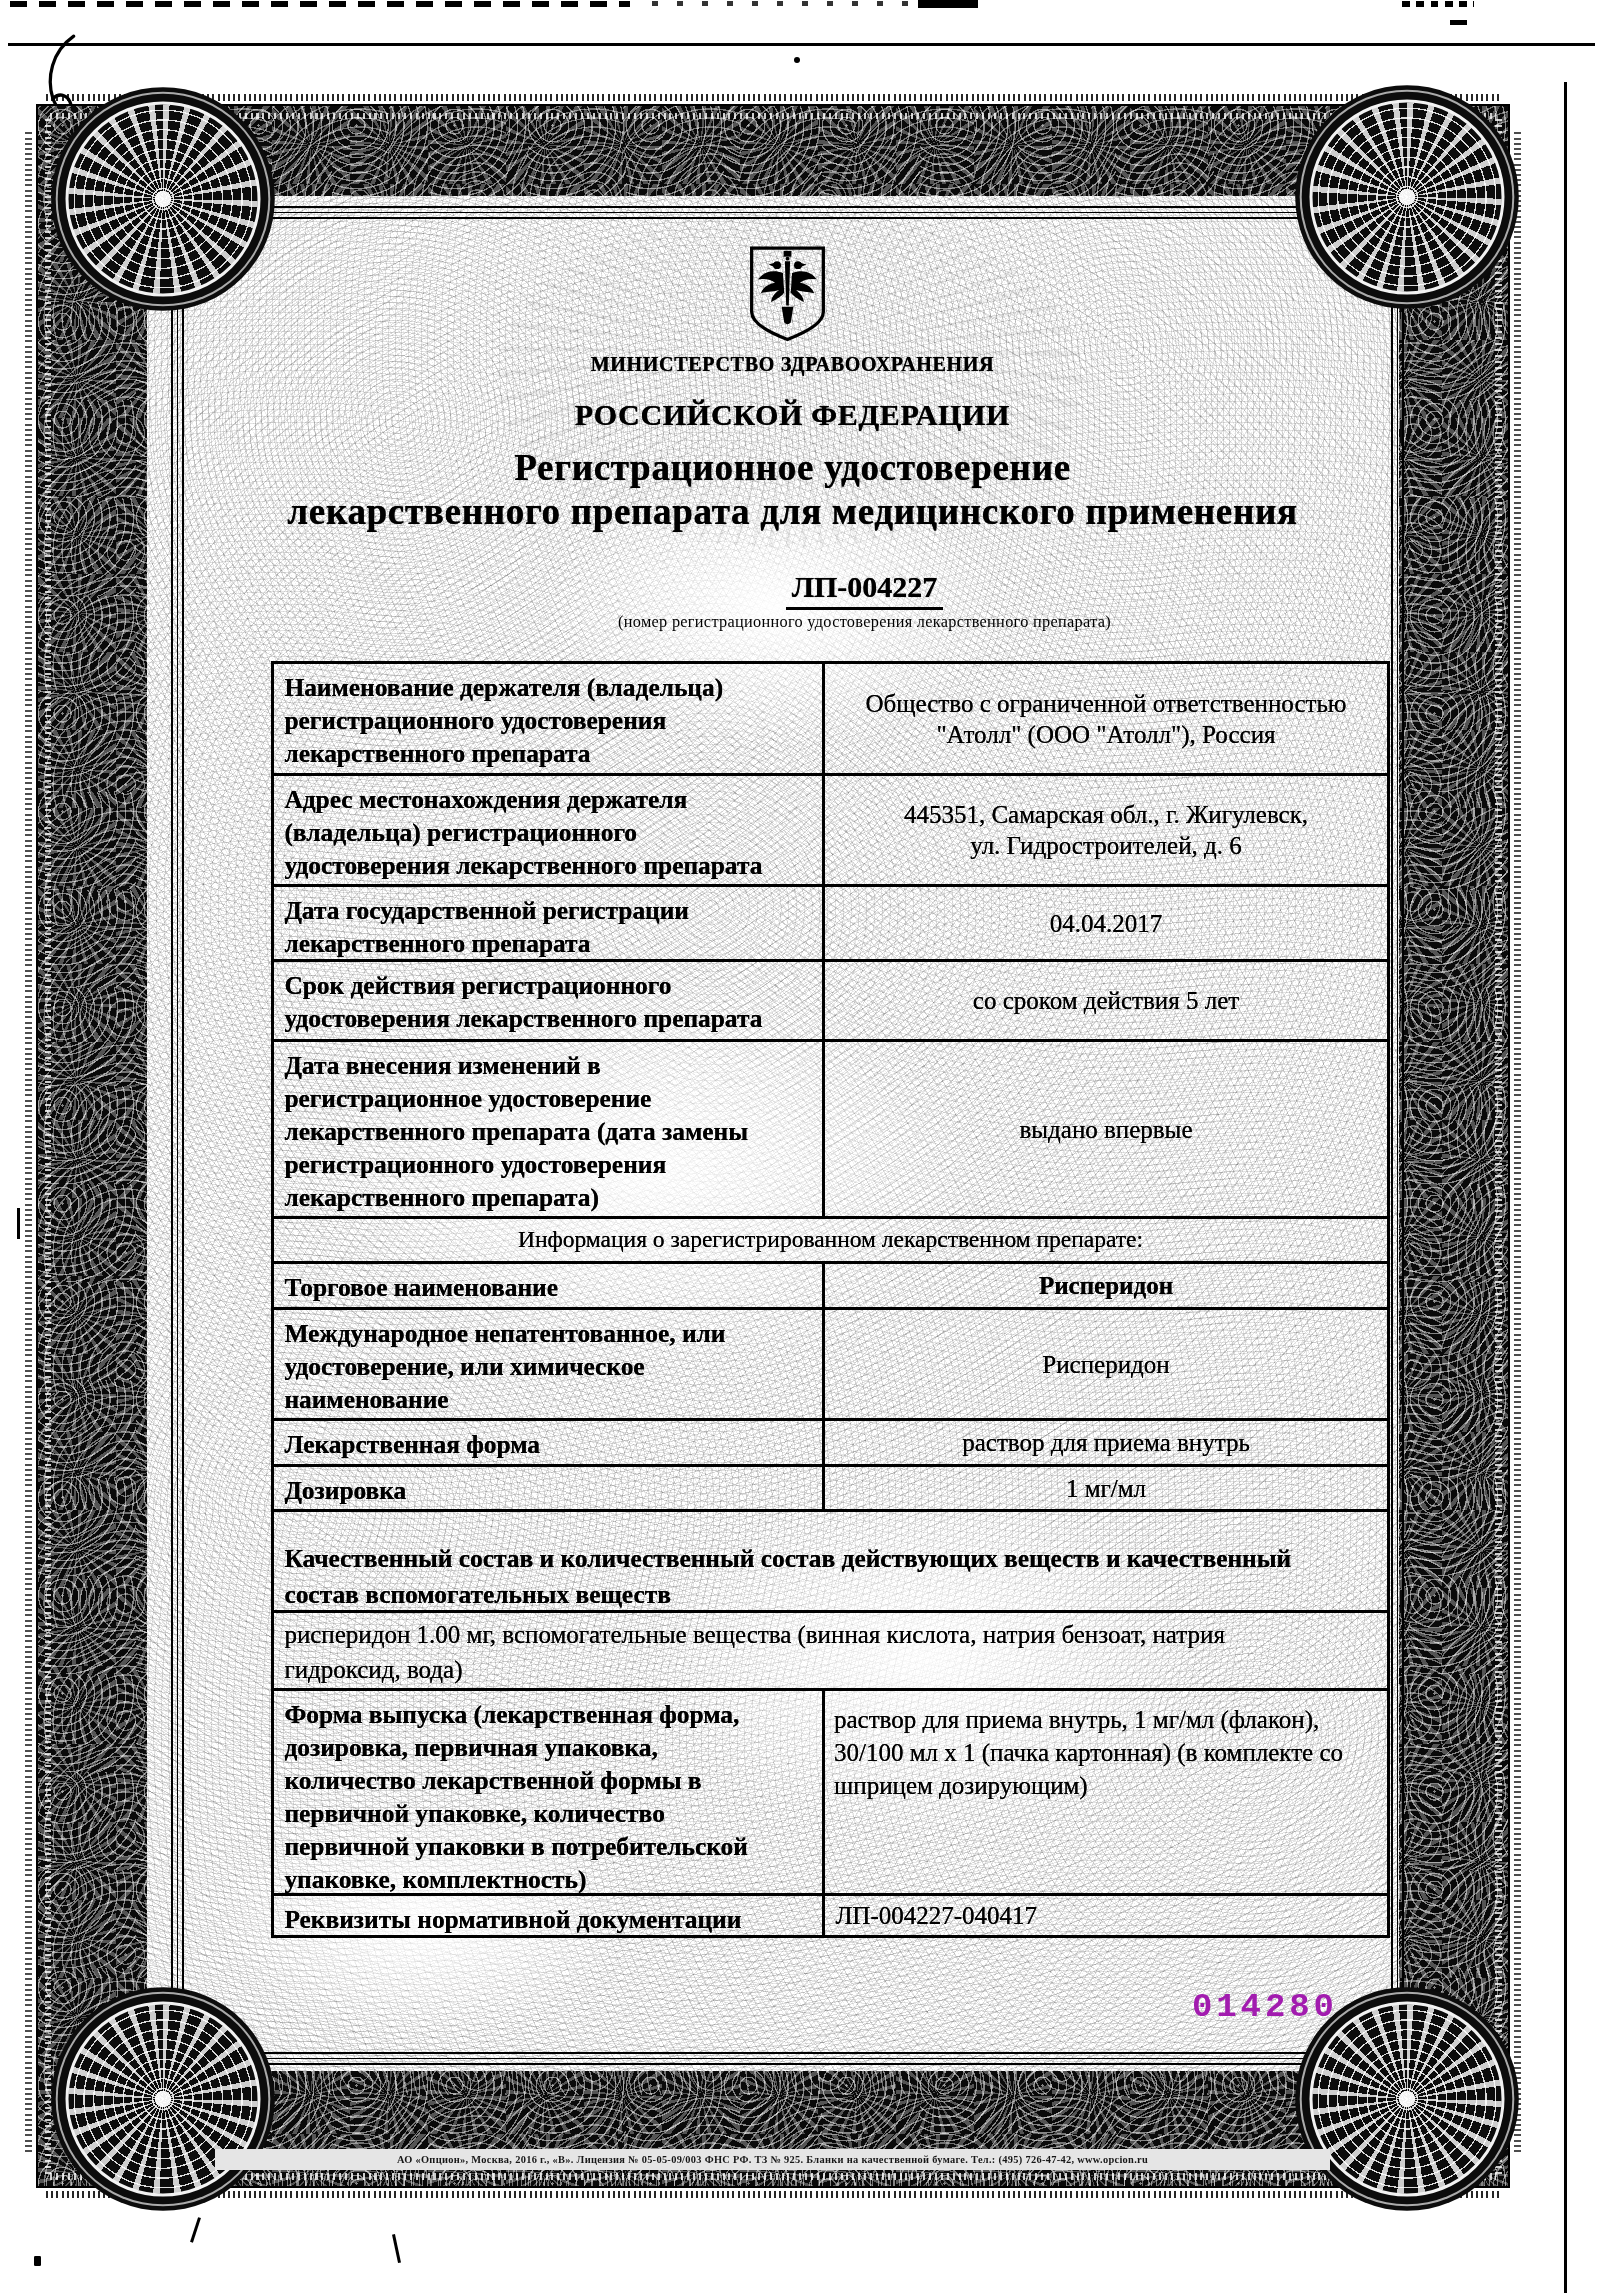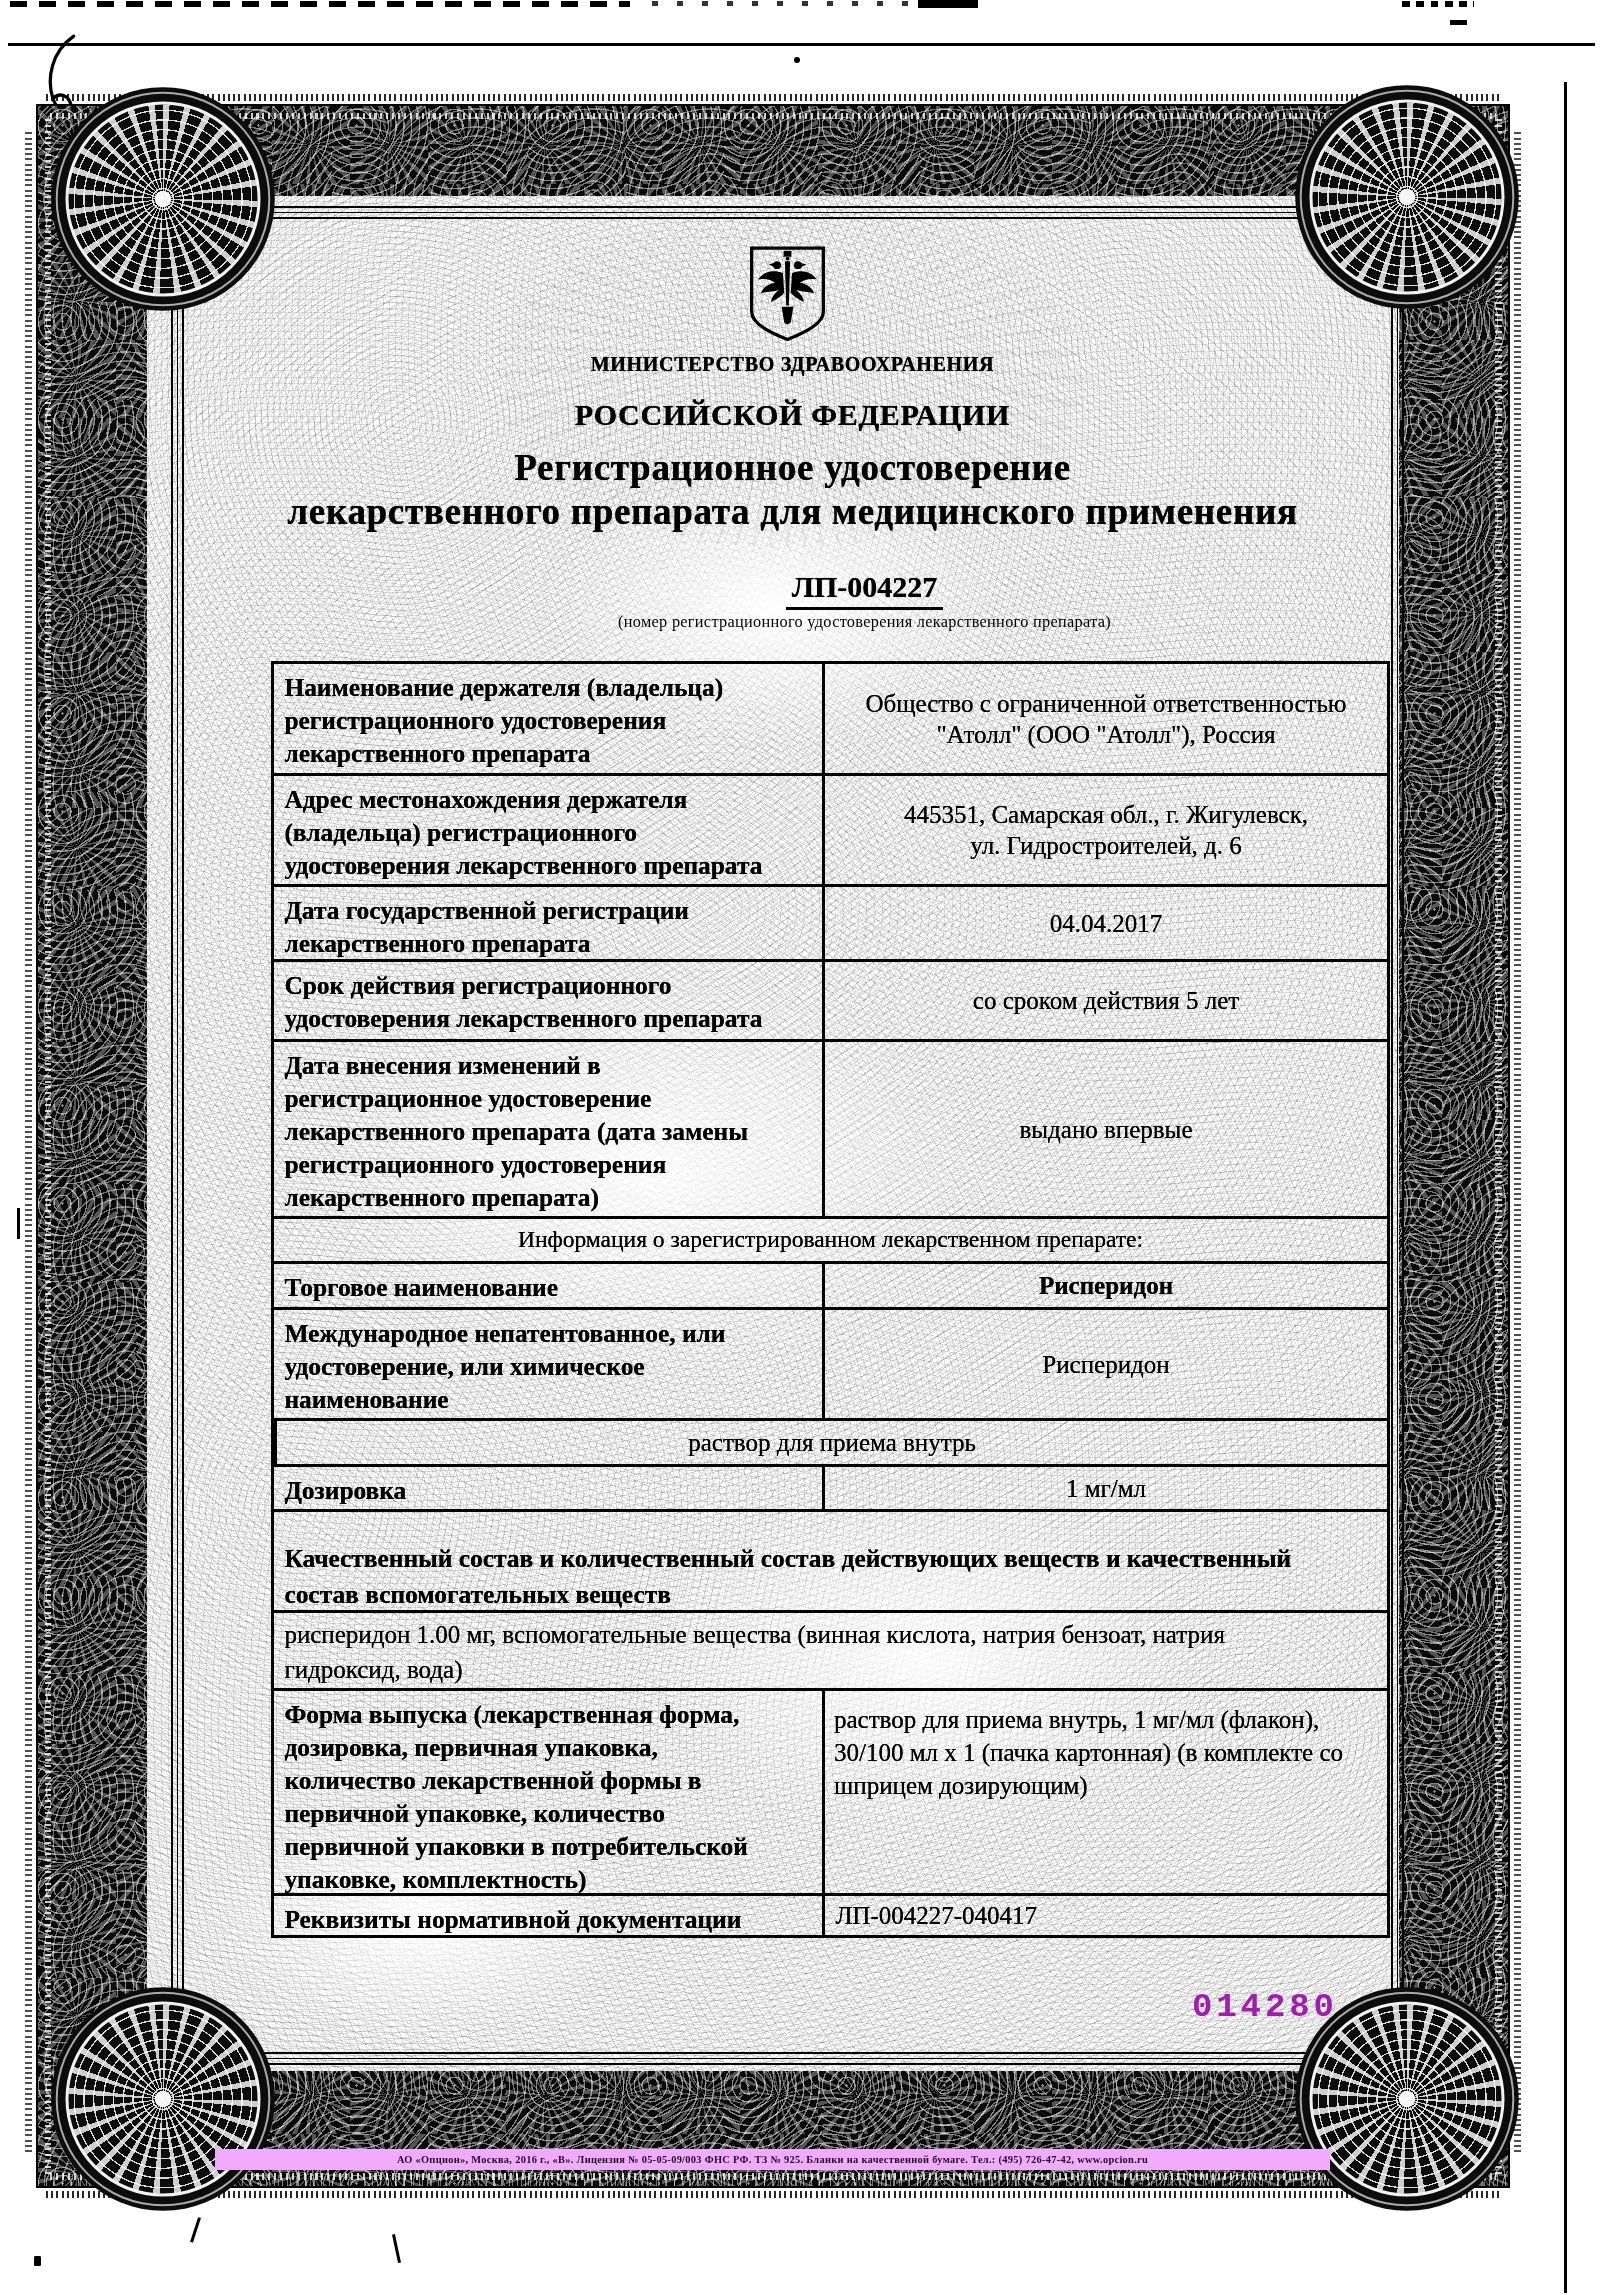--- a/index.html
+++ b/index.html
@@ -107,21 +107,21 @@
   .tspan.center{text-align:center;font-size:23.5px;line-height:40px;font-weight:normal;}
   .tspan.boldblock{font-size:25.4px;font-weight:bold;line-height:36px;padding:5.2px 10.4px 0 10.4px;}
   .tspan.normblock{font-size:25px;line-height:35px;padding:3.9px 10.4px 0 10.4px;}
   .rh1{height:112px;} .rh2{height:111px;} .rh3{height:75px;} .rh4{height:80px;}
   .rh5{height:177px;} .rh6{height:45px;}  .rh7{height:46px;}  .rh8{height:111px;}
   .rh9{height:46px;}  .rh10{height:45px;} .rh11{height:78px;margin-top:23px;}.rh12{height:78px;}
   .rh13{height:205px;}.rh14{height:39px;}
 
   .serial{left:1192px;top:1988px;z-index:7;font-family:"Liberation Mono","DejaVu Sans Mono",monospace;
     font-size:34px;font-weight:bold;letter-spacing:3.9px;color:#a21caf;text-align:center;}
-  .micro-strip{left:215px;top:2149px;width:1115px;height:21px;background:#f0abfc;z-index:7;
+  .micro-strip{left:215px;top:2149px;width:1115px;height:21px;background:#e5e5e5;z-index:7;
     display:flex;align-items:center;justify-content:center;}
   .micro-text{font-size:10.4px;letter-spacing:0.3px;color:#000;white-space:nowrap;font-weight:bold;opacity:.9;}
 </style>
 </head>
 <body>
 
 <div class="abs top-dashes"></div>
 <div class="abs top-dashes2"></div>
 <div class="abs top-block"></div>
 <div class="abs top-marks"></div>
@@ -221,20 +221,21 @@
     <div class="tl">Торговое наименование</div>
     <div class="tv vbold">Рисперидон</div>
   </div>
   <div class="trow rh8">
     <div class="tl">Международное непатентованное, или
 удостоверение, или химическое
 наименование</div>
     <div class="tv">Рисперидон</div>
   </div>
   <div class="trow rh9">
+    <div class="tl">Лекарственная форма</div>
     <div class="tv">раствор для приема внутрь</div>
   </div>
   <div class="trow rh10">
     <div class="tl">Дозировка</div>
     <div class="tv">1 мг/мл</div>
   </div>
   <div class="trow rh11">
     <div class="tspan boldblock">Качественный состав и количественный состав действующих веществ и качественный
 состав вспомогательных веществ</div>
   </div>

